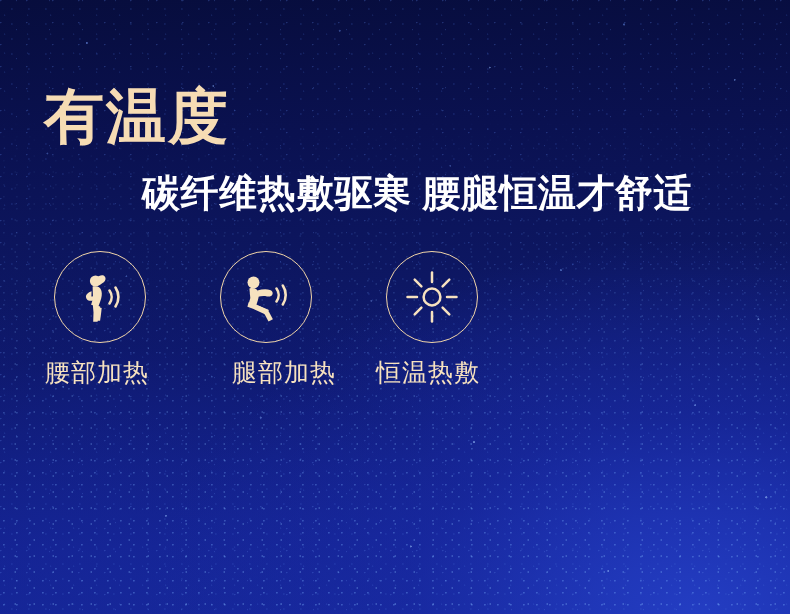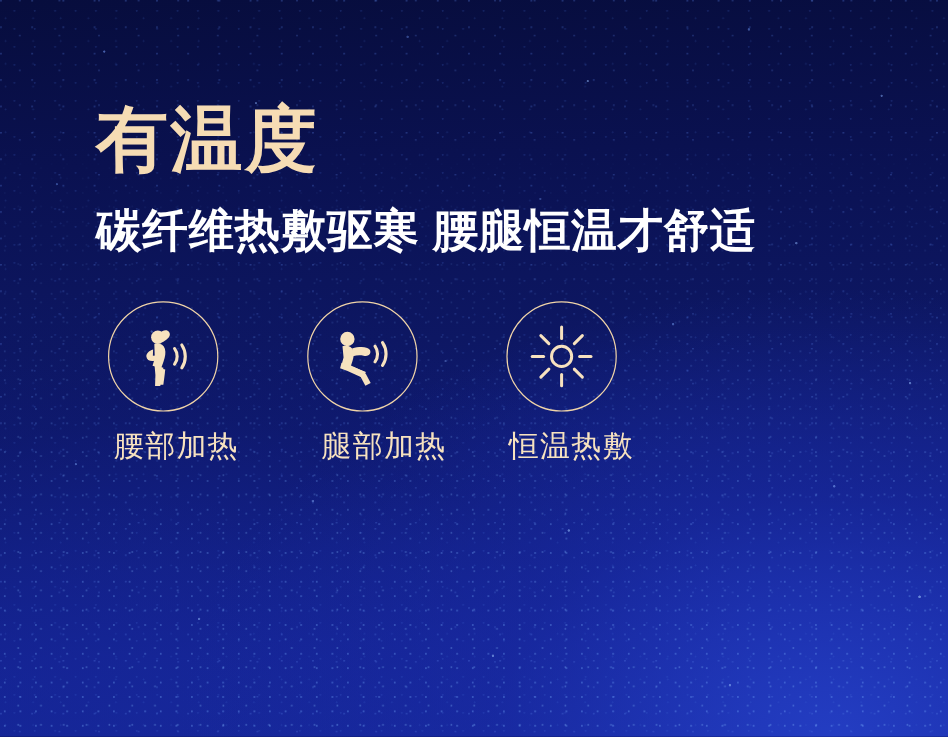--- a/index.html
+++ b/index.html
@@ -74,38 +74,39 @@
     opacity: 0.9;
     background-image:
       radial-gradient(circle at 30% 40%, rgba(120,175,255,0.40) 0.55px, transparent 1.1px),
       radial-gradient(circle at 80% 75%, rgba(135,190,255,0.36) 0.55px, transparent 1.1px);
     background-size: 13px 12px, 19px 16px;
     -webkit-mask-image: linear-gradient(to bottom, rgba(0,0,0,0) 18%, rgba(0,0,0,0.85) 72%, rgba(0,0,0,1) 100%);
             mask-image: linear-gradient(to bottom, rgba(0,0,0,0) 18%, rgba(0,0,0,0.85) 72%, rgba(0,0,0,1) 100%);
   }
 
   
-  .content { position: relative; z-index: 3; padding: 0 0 0 80px; }
+  .content { position: relative; z-index: 3; padding: 0 0 0 44px; }
 
   .headline {
     margin-top: 84px;
     font-size: 60px;
     line-height: 1.1;
     font-weight: 700;
     letter-spacing: 2px;
     color: #f6dcb4;
   }
 
   .subhead {
     margin-top: 22px;
     font-size: 38px;
     line-height: 1.12;
     font-weight: 700;
     letter-spacing: 0.5px;
     color: #ffffff;
+    text-align: center;
   }
 
   .body-copy {
     margin-top: 20px;
     width: 650px;
     font-size: 27px;
     line-height: 1.62;
     font-weight: 400;
     letter-spacing: 0.3px;
     color: #f2f3fb;
@@ -134,23 +135,23 @@
 
   .feature-label {
     margin-top: 14px;
     font-size: 25px;
     line-height: 1.2;
     font-weight: 400;
     letter-spacing: 1px;
     color: #f7e2bf;
     white-space: nowrap;
   }
-  .feature:nth-child(1) .feature-label { margin-left: 15px; }
+  .feature:nth-child(1) .feature-label { margin-left: 1px; }
   .feature:nth-child(2) .feature-label { margin-left: 22px; }
-  .feature:nth-child(3) .feature-label { margin-left: 12px; }
+  .feature:nth-child(3) .feature-label { }
 </style>
 </head>
 <body>
 
 <div id="poster">
 
   <div class="stars s1"></div>
   <div class="stars s2"></div>
   <div class="stars s3"></div>
   <div class="stars s4"></div>

